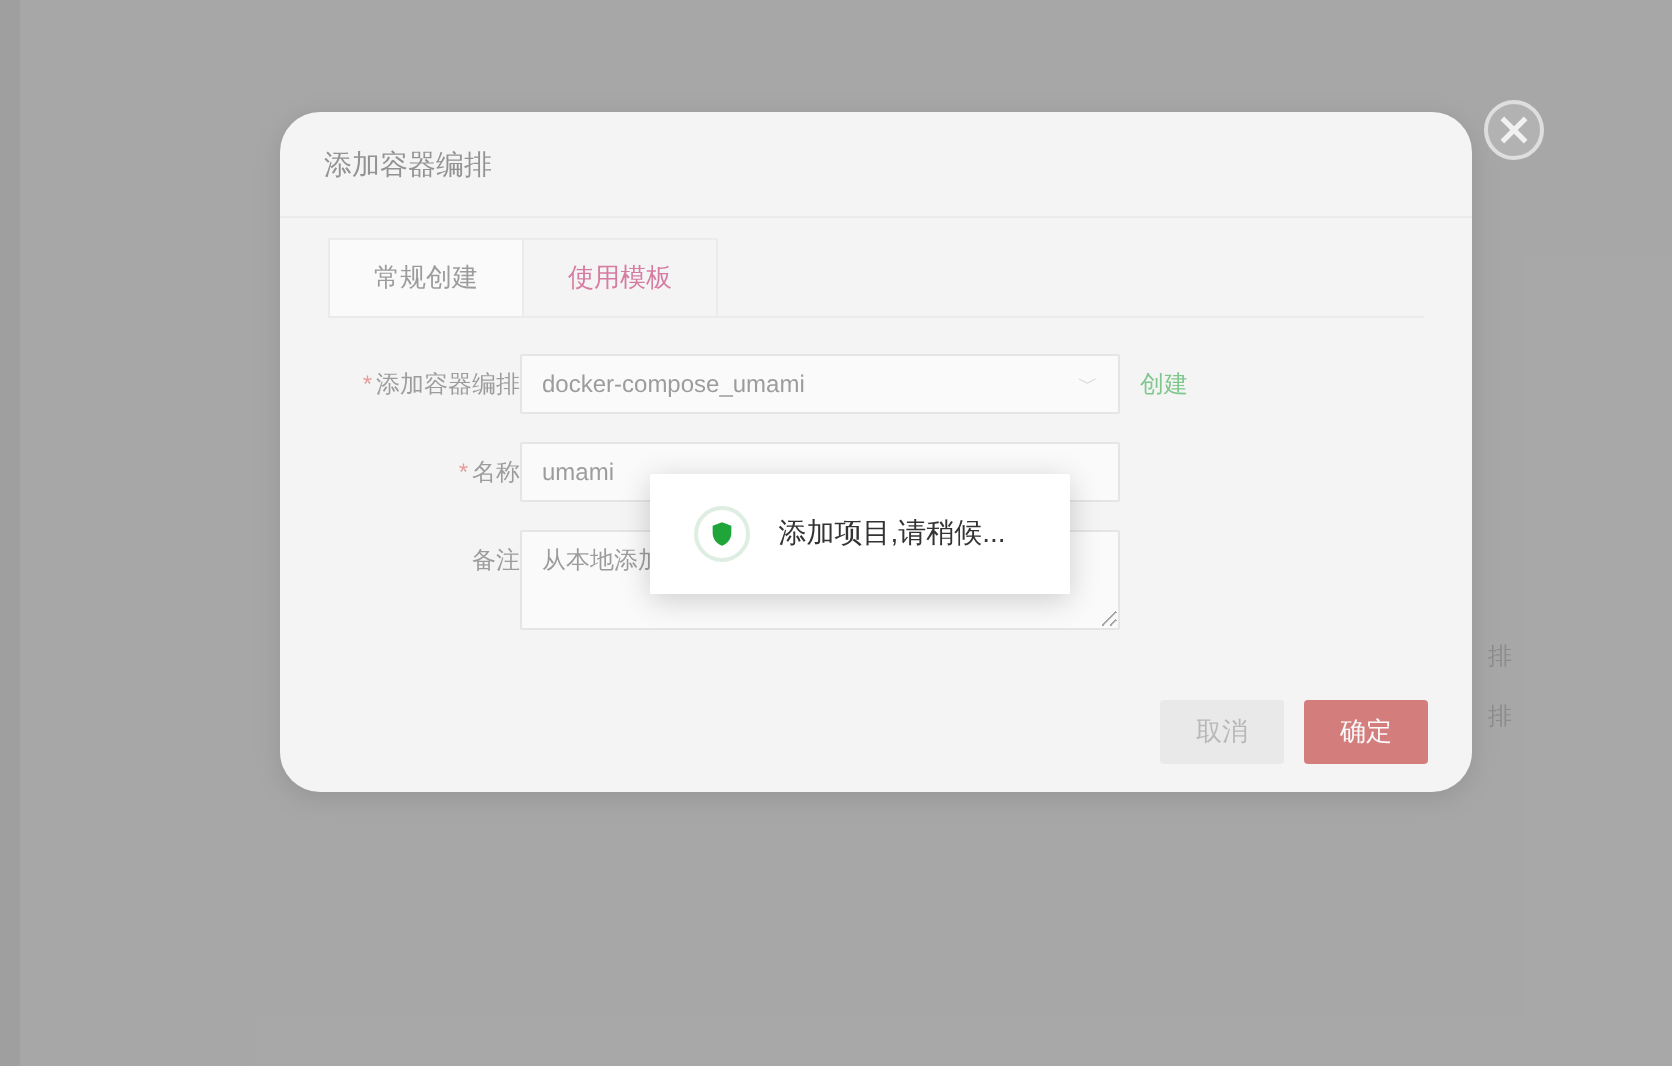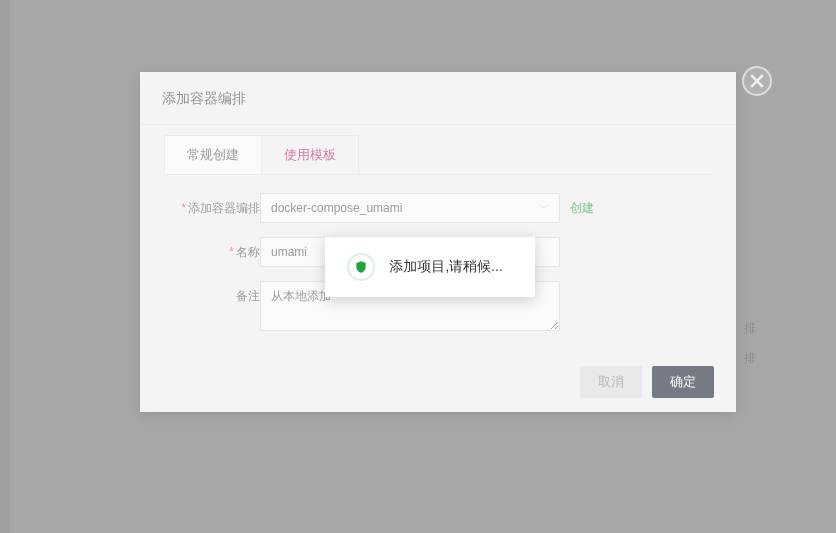--- a/index.html
+++ b/index.html
@@ -19,24 +19,25 @@
 .bg-text { position: absolute; right: 80px; color: #555; font-size: 12px; }
 .bg-text.t1 { top: 320px; }
 .bg-text.t2 { top: 350px; }
 
 .overlay {
   position: absolute; inset: 0;
   background: rgba(0,0,0,0.35);
 }
 .modal {
   position: absolute;
-  left: 140px; top: 72px;
+  left: 140px; top: 56px;
   width: 596px; height: 340px;
   background: #f5f5f5;
   box-shadow: 0 3px 12px rgba(0,0,0,0.3);
+  border-radius: 20px;
 }
 .modal-header {
   padding: 18px 22px 16px;
   border-bottom: 1px solid #e4e4e4;
   font-size: 14px;
   color: #444;
 }
 .close-btn {
   position: absolute;
   right: -36px; top: -6px;
@@ -112,21 +113,21 @@
   display: flex; justify-content: flex-end; gap: 10px;
 }
 .btn {
   padding: 7px 18px;
   font-size: 13px;
   border-radius: 2px;
   cursor: pointer;
   border: none;
 }
 .btn-cancel { background: #e0e0e0; color: #888; }
-.btn-ok { background: #0f172a; color: #fff; }
+.btn-ok { background: #b91c1c; color: #fff; }
 
 .toast-wrap {
   position: absolute; inset: 0;
   background: rgba(245,245,245,0.45);
   display: flex; align-items: center; justify-content: center; padding-left: 24px;
 }
 .toast {
   background: #fff;
   padding: 16px 32px 16px 22px;
   box-shadow: 0 3px 14px rgba(0,0,0,0.18);

